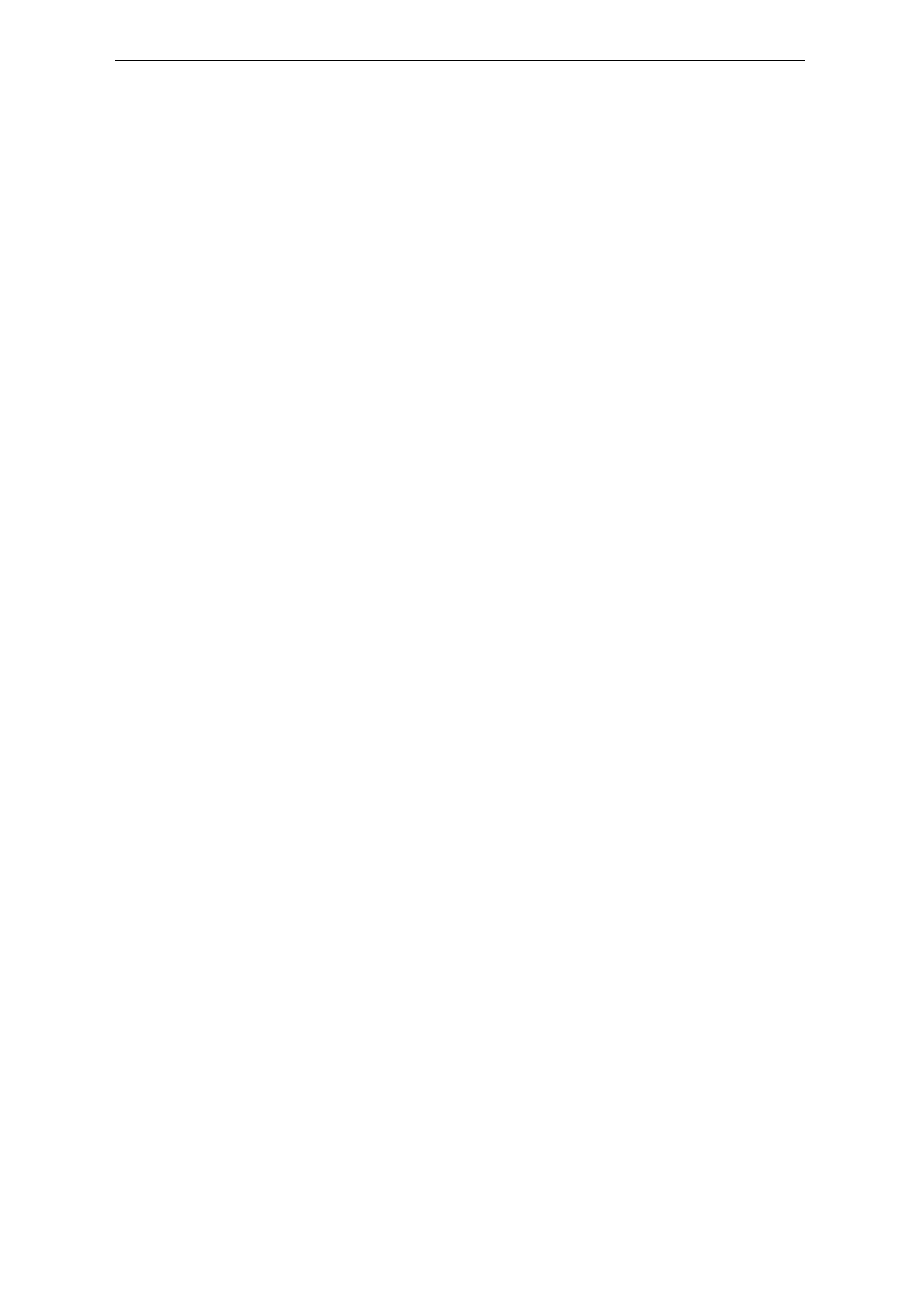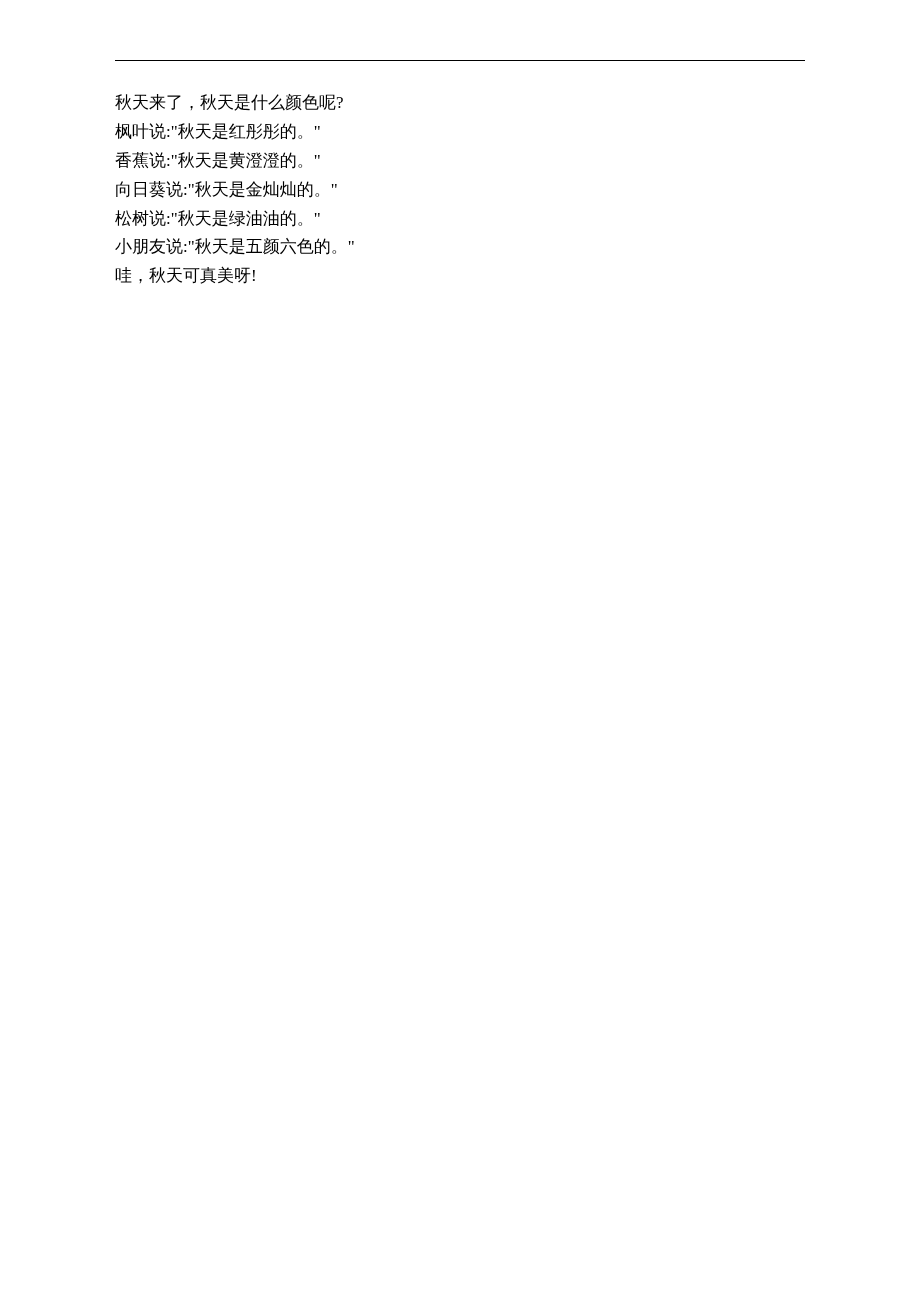--- a/index.html
+++ b/index.html
@@ -29,22 +29,13 @@
     }
     .line {
       display: block;
     }
   </style>
 </head>
 <body>
 
 <div class="page">
   <div class="horizontal-rule"></div>
-  <div class="content">
-    <span class="line">秋天来了，秋天是什么颜色呢?</span>
-    <span class="line">枫叶说:"秋天是红彤彤的。"</span>
-    <span class="line">香蕉说:"秋天是黄澄澄的。"</span>
-    <span class="line">向日葵说:"秋天是金灿灿的。"</span>
-    <span class="line">松树说:"秋天是绿油油的。"</span>
-    <span class="line">小朋友说:"秋天是五颜六色的。"</span>
-    <span class="line">哇，秋天可真美呀!</span>
-  </div>
 </div>
 
 </body></html>

